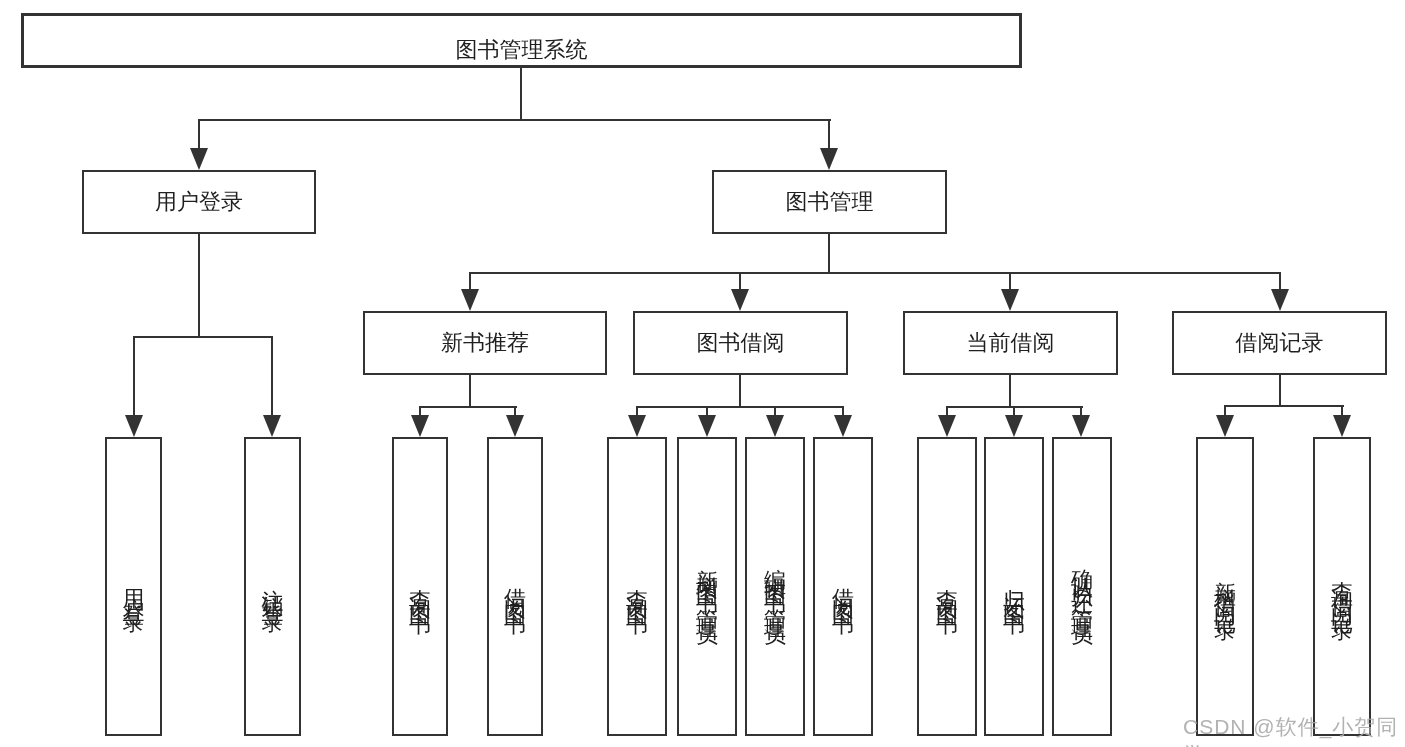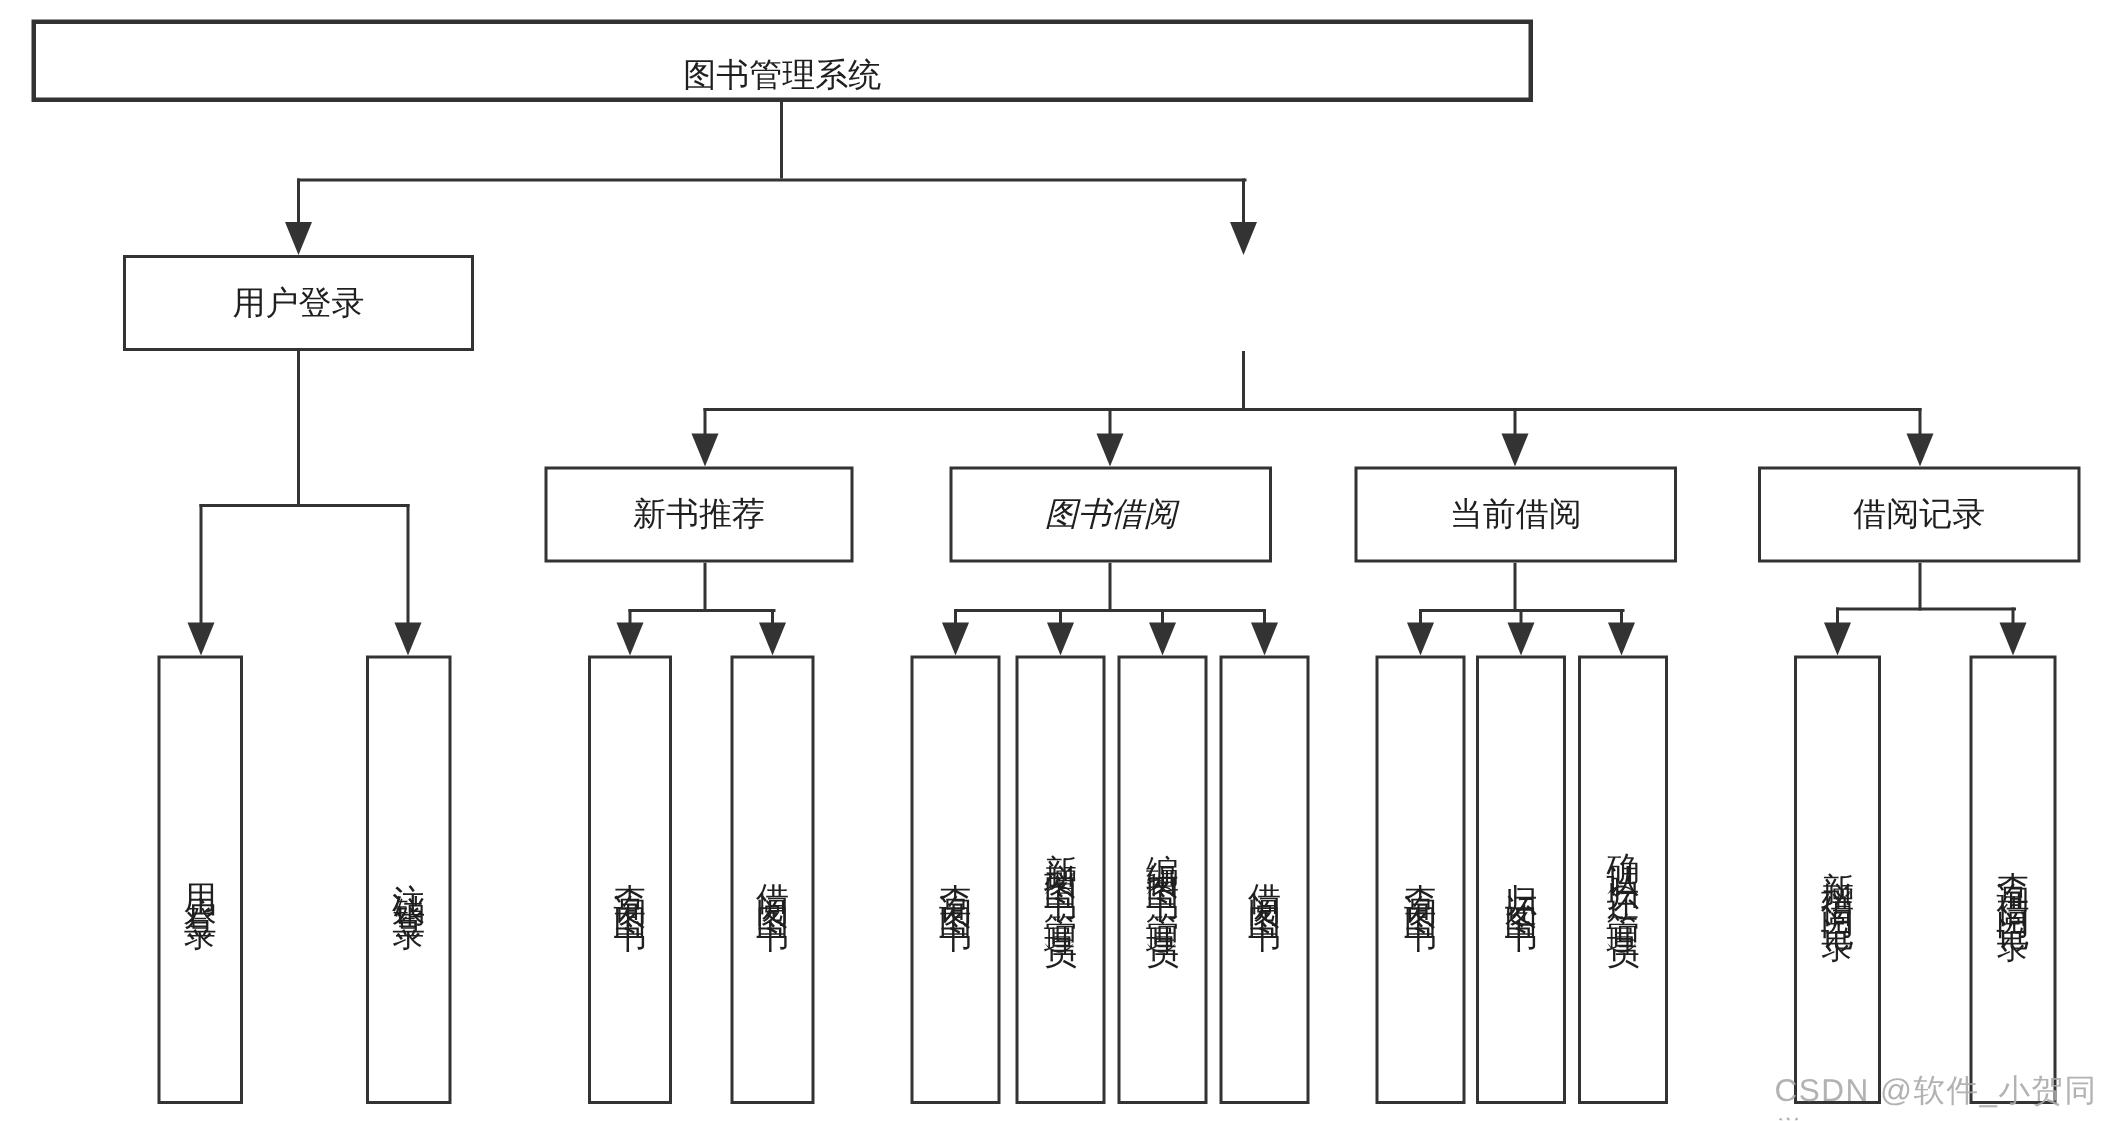--- a/index.html
+++ b/index.html
@@ -93,25 +93,28 @@
   <div class="vl" style="left:1341px;top:405px;height:13px;"></div>
   <div class="arrow" style="left:1333px;top:415px;"></div>
 
   <div class="box title" style="left:21px;top:13px;width:1001px;height:55px;align-items:flex-end;">
     <span>图书管理系统</span>
   </div>
 
   <div class="box" style="left:82px;top:170px;width:234px;height:64px;">
     <span>用户登录</span>
   </div>
+  <div class="box" style="left:712px;top:170px;width:235px;height:64px;">
+    <span>图书管理</span>
+  </div>
 
-  <div class="box" style="left:363px;top:311px;width:206px;height:64px;">
+  <div class="box" style="left:363px;top:311px;width:244px;height:64px;">
     <span>新书推荐</span>
   </div>
-  <div class="box" style="left:633px;top:311px;width:215px;height:64px;font-style:italic;">
+  <div class="box" style="left:633px;top:311px;width:215px;height:64px;">
     <span>图书借阅</span>
   </div>
   <div class="box" style="left:903px;top:311px;width:215px;height:64px;">
     <span>当前借阅</span>
   </div>
   <div class="box" style="left:1172px;top:311px;width:215px;height:64px;">
     <span>借阅记录</span>
   </div>
 
   <div class="box" style="left:105px;top:437px;width:57px;height:299px;">

